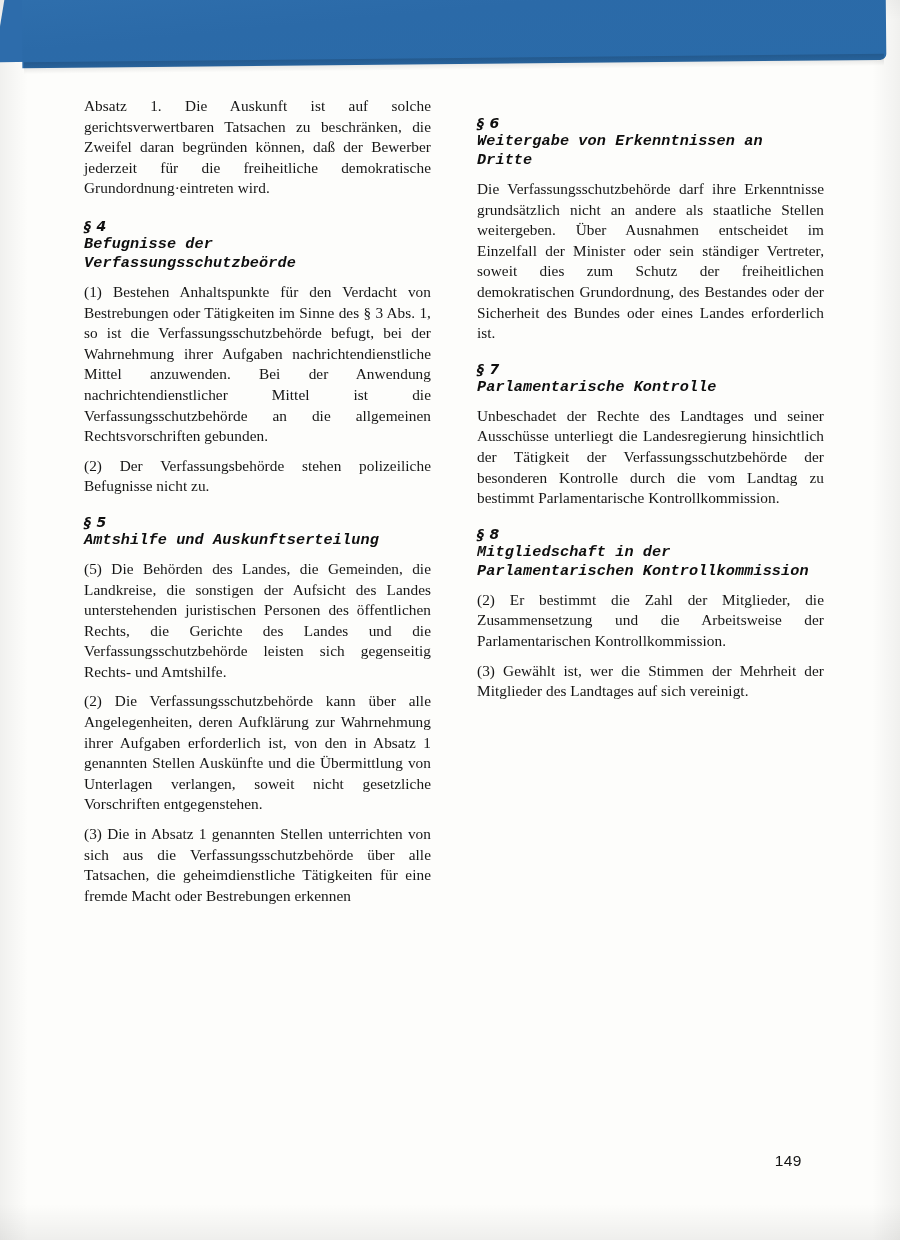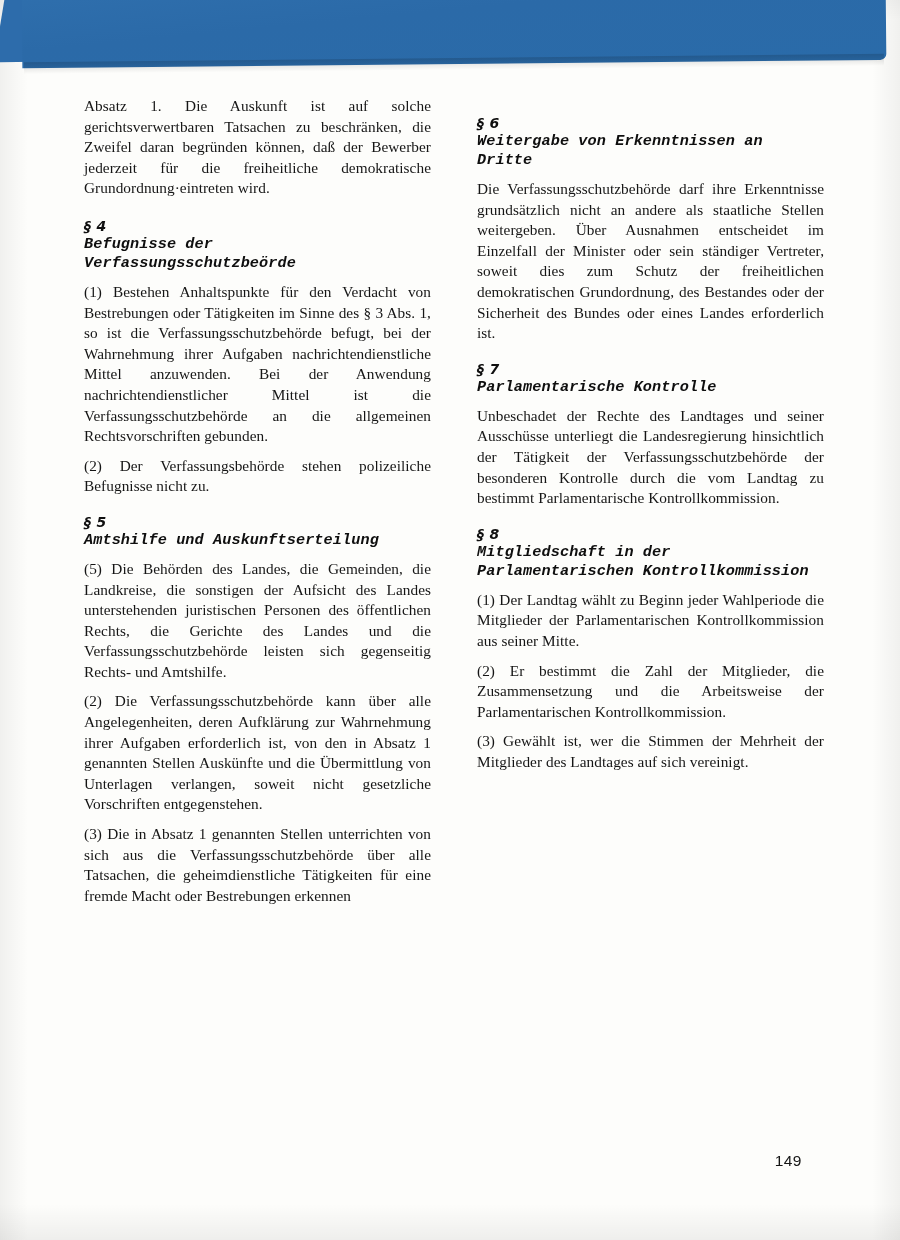--- a/index.html
+++ b/index.html
@@ -196,21 +196,20 @@
           <div class="sec-title">Parlamentarische Kontrolle</div>
         </div>
 
         <p class="body">Unbeschadet der Rechte des Landtages und seiner Ausschüsse unterliegt die Landesregierung hinsichtlich der Tätigkeit der Verfassungsschutzbehörde der besonderen Kontrolle durch die vom Landtag zu bestimmt Parlamentarische Kontrollkommission.</p>
 
         <div class="sec">
           <div class="sec-num">§ 8</div>
           <div class="sec-title">Mitgliedschaft in der Parlamentarischen Kontrollkommission</div>
         </div>
 
-        <p class="body">(1) Der Landtag wählt zu Beginn jeder Wahlperiode die Mitglieder der Parlamentarischen Kontrollkommission aus seiner Mitte.</p>
         <p class="body">(2) Er bestimmt die Zahl der Mitglieder, die Zusammensetzung und die Arbeitsweise der Parlamentarischen Kontrollkommission.</p>
         <p class="body">(3) Gewählt ist, wer die Stimmen der Mehrheit der Mitglieder des Landtages auf sich vereinigt.</p>
       </div>
 
     </div>
 
     <div class="page-number">149</div>
   </div>
 
   <div class="bottom-edge"></div>

